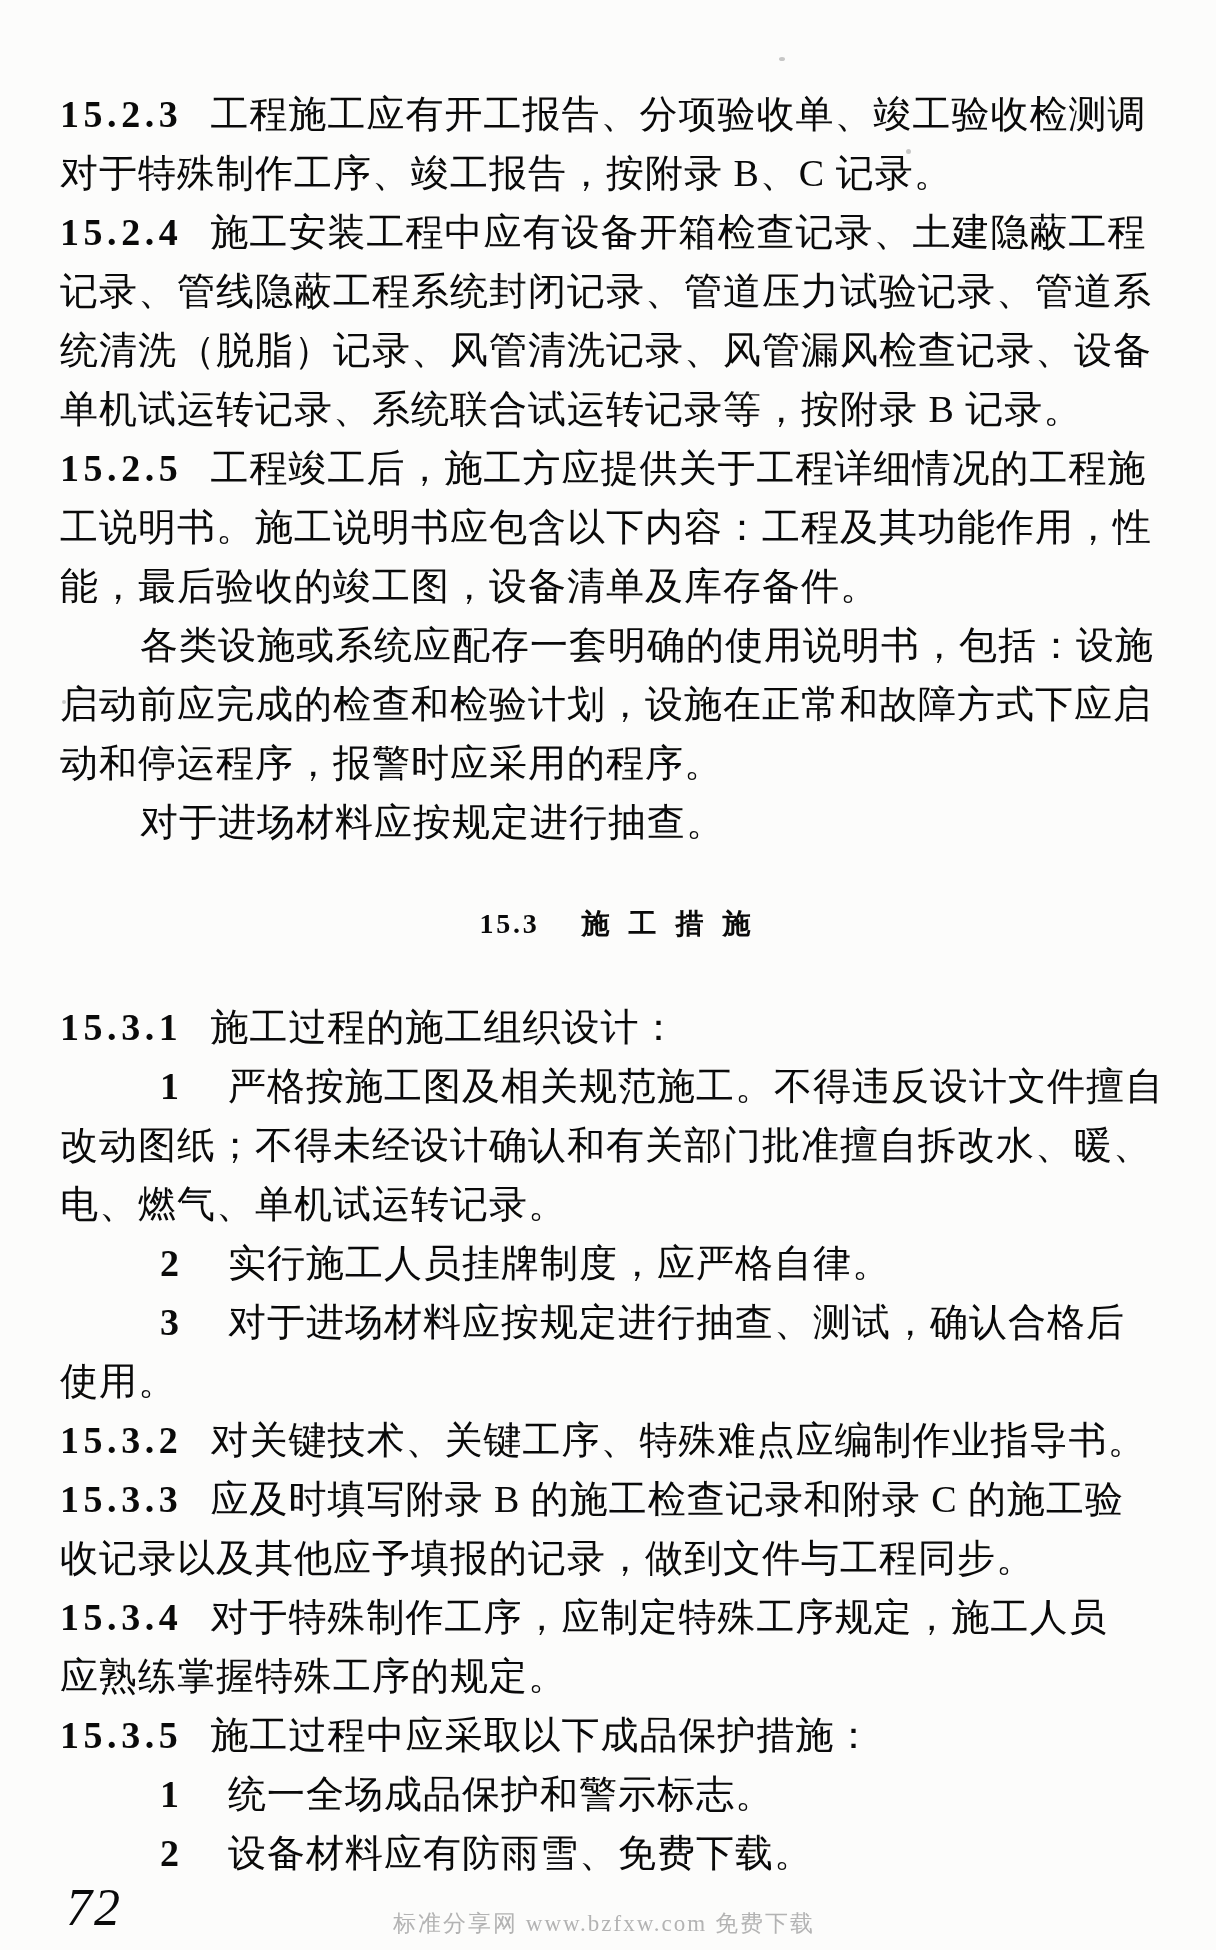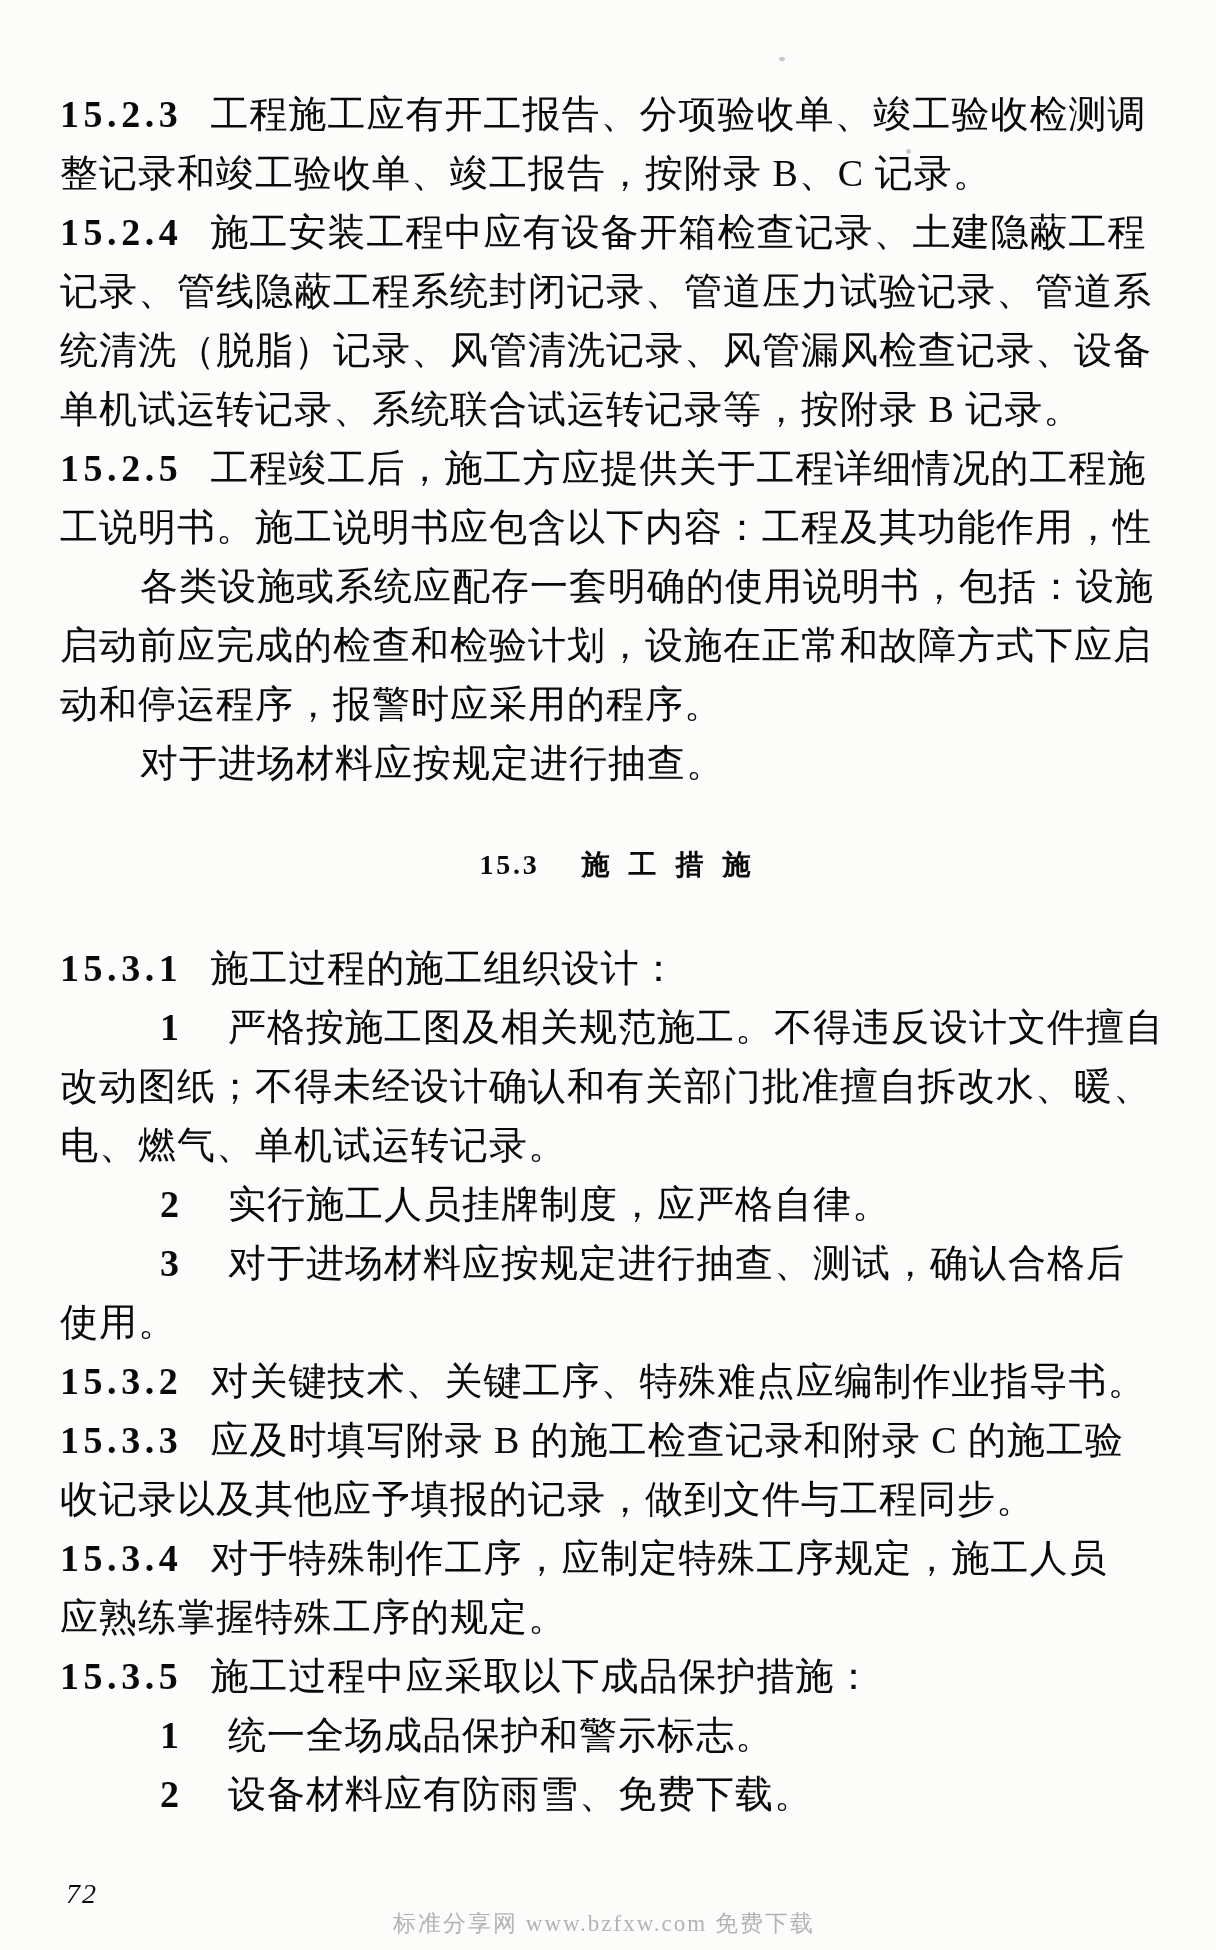--- a/index.html
+++ b/index.html
@@ -48,21 +48,21 @@
     font-weight: bold;
     font-size: 28px;
     white-space: nowrap;
   }
   .heading .hnum { letter-spacing: 0.1em; }
   .heading .htitle { margin-left: 42px; letter-spacing: 6px; }
   .page-number {
     position: absolute;
     left: 66px;
     top: 1878px;
-    font-size: 28px;
+    font-size: 52px;
     font-style: italic;
     letter-spacing: 2px;
   }
   .watermark {
     position: absolute;
     left: 0;
     right: 8px;
     top: 1908px;
     text-align: center;
     font-size: 23px;
@@ -83,27 +83,28 @@
 <body>
 
 <div class="page">
   <div class="speck speck-1"></div>
   <div class="speck speck-2"></div>
   <div class="speck speck-3"></div>
 
   <div class="text-col">
 
     <div class="line"><span class="clause-num">15.2.3</span><span>工程施工应有开工报告、分项验收单、竣工验收检测调</span></div>
-    <div class="line"><span>整记录和竣工验收单、竣工报告，按附录 B、C 记录。</span></div>
+    <div class="line"><span>对于特殊制作工序、竣工报告，按附录 B、C 记录。</span></div>
     <div class="line"><span class="clause-num">15.2.4</span><span>施工安装工程中应有设备开箱检查记录、土建隐蔽工程</span></div>
     <div class="line"><span>记录、管线隐蔽工程系统封闭记录、管道压力试验记录、管道系</span></div>
     <div class="line"><span>统清洗（脱脂）记录、风管清洗记录、风管漏风检查记录、设备</span></div>
     <div class="line"><span>单机试运转记录、系统联合试运转记录等，按附录 B 记录。</span></div>
     <div class="line"><span class="clause-num">15.2.5</span><span>工程竣工后，施工方应提供关于工程详细情况的工程施</span></div>
     <div class="line"><span>工说明书。施工说明书应包含以下内容：工程及其功能作用，性</span></div>
+    <div class="line"><span>能，最后验收的竣工图，设备清单及库存备件。</span></div>
     <div class="line p-indent"><span>各类设施或系统应配存一套明确的使用说明书，包括：设施</span></div>
     <div class="line"><span>启动前应完成的检查和检验计划，设施在正常和故障方式下应启</span></div>
     <div class="line"><span>动和停运程序，报警时应采用的程序。</span></div>
     <div class="line p-indent"><span>对于进场材料应按规定进行抽查。</span></div>
 
     <div class="heading"><span class="hnum">15.3</span><span class="htitle">施 工 措 施</span></div>
 
     <div class="line"><span class="clause-num">15.3.1</span><span>施工过程的施工组织设计：</span></div>
     <div class="line"><span class="sub-num">1</span><span>严格按施工图及相关规范施工。不得违反设计文件擅自</span></div>
     <div class="line"><span>改动图纸；不得未经设计确认和有关部门批准擅自拆改水、暖、</span></div>

